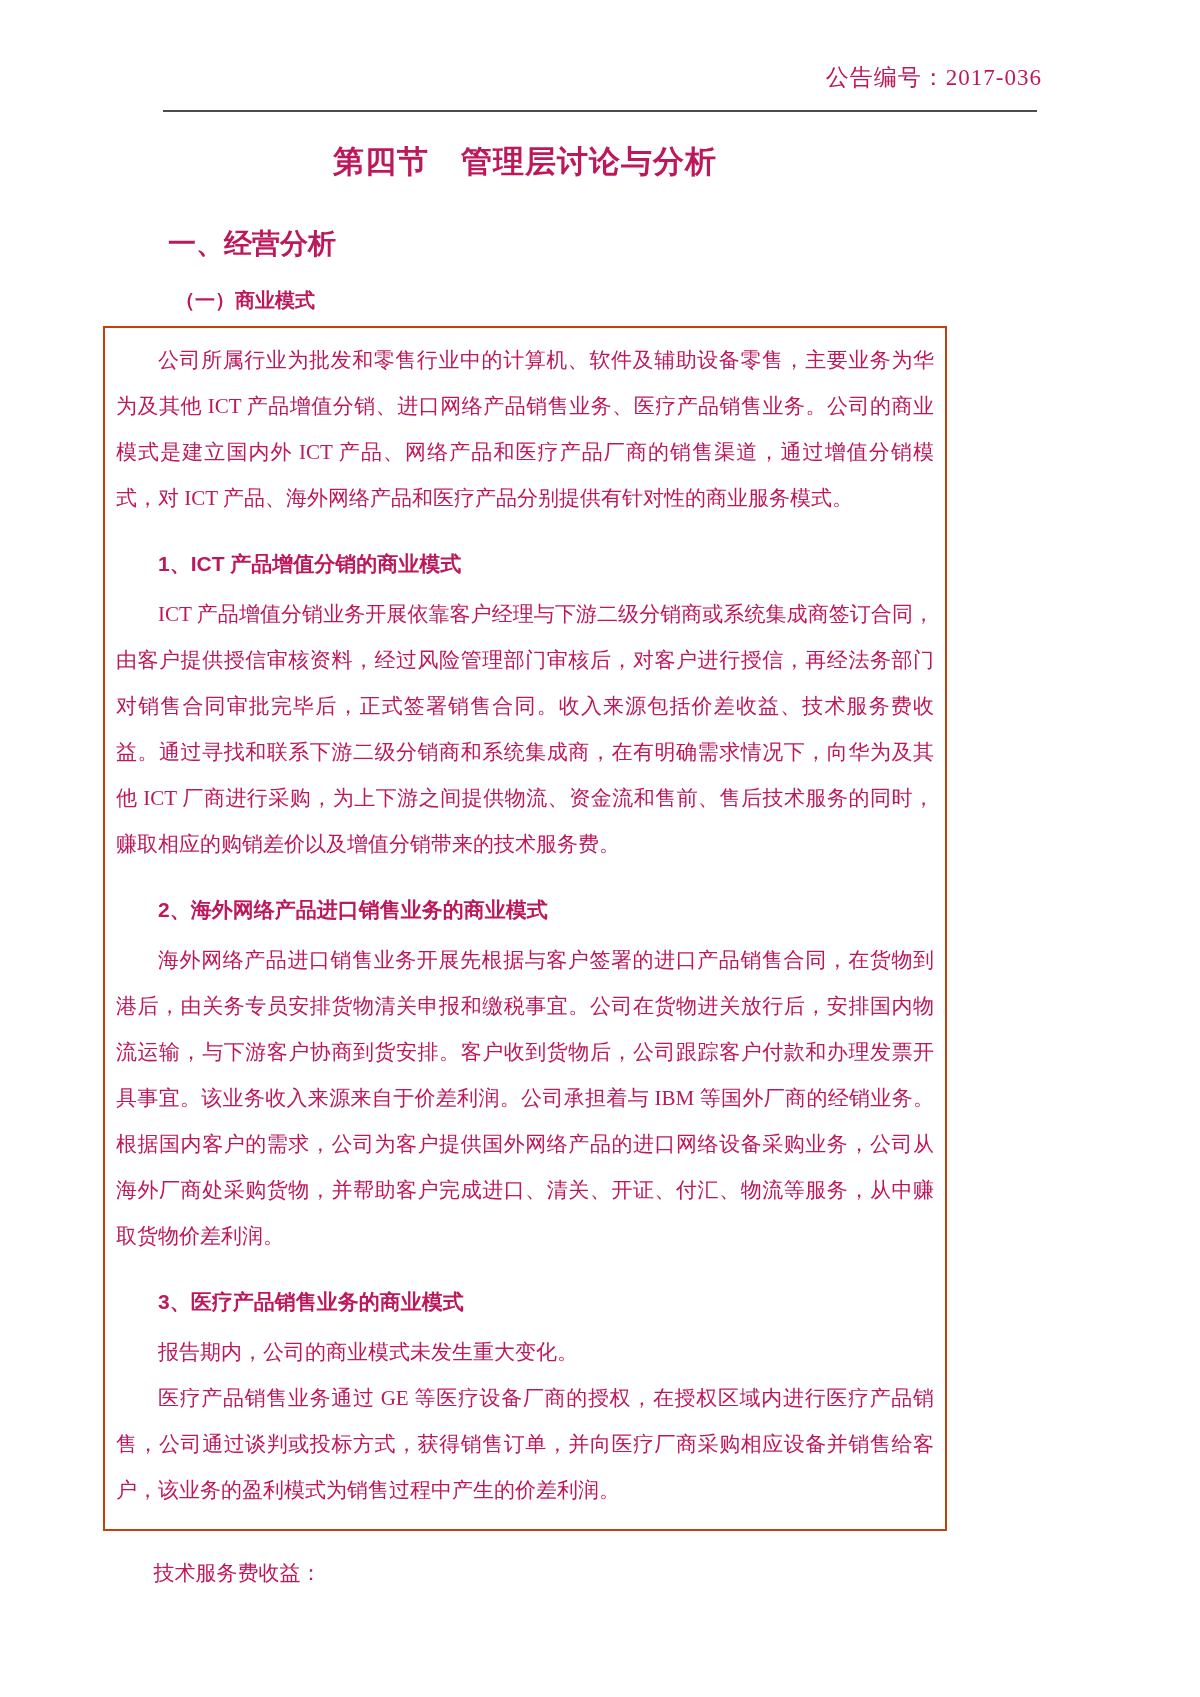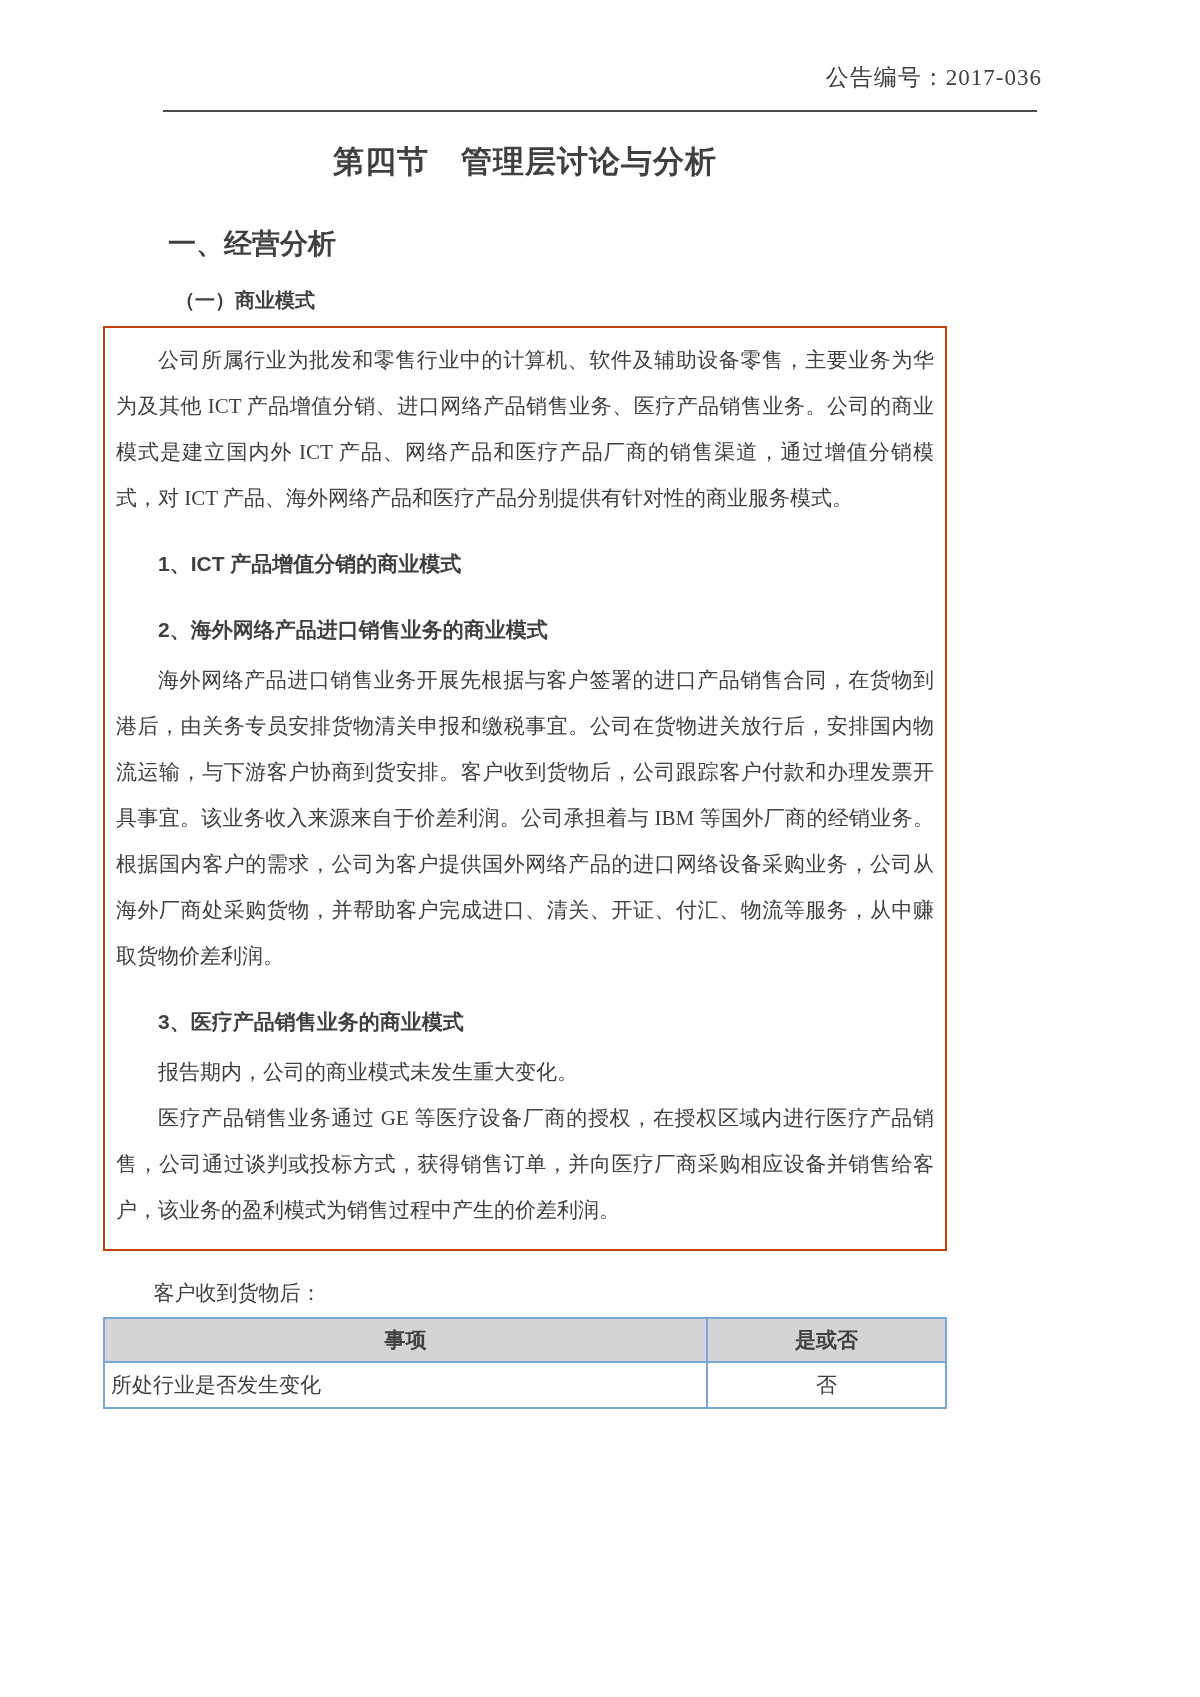--- a/index.html
+++ b/index.html
@@ -6,21 +6,21 @@
   body {
     width:1200px; height:1697px;
     background:#f2f2f2;
     font-family:"Liberation Serif", serif;
   }
   .page {
     position:relative;
     width:1200px; height:1697px;
     background:#ffffff;
     overflow:hidden;
-    color:#404040;
+    color:#be185d;
   }
   .anno {
     position:absolute; top:62px; right:158px;
     font-size:23px; letter-spacing:1px;
     font-family:"Liberation Serif", serif;
   }
   .hline {
     position:absolute; top:110px; left:163px;
     width:874px; height:2px; background:#4d4d4d;
   }
@@ -106,45 +106,28 @@
     <div class="doc-title">第四节　管理层讨论与分析</div>
 
     <div class="sec1">一、经营分析</div>
 
     <div class="sec2">（一）商业模式</div>
 
     <div class="biz-box">
       <p>公司所属行业为批发和零售行业中的计算机、软件及辅助设备零售，主要业务为华为及其他 ICT 产品增值分销、进口网络产品销售业务、医疗产品销售业务。公司的商业模式是建立国内外 ICT 产品、网络产品和医疗产品厂商的销售渠道，通过增值分销模式，对 ICT 产品、海外网络产品和医疗产品分别提供有针对性的商业服务模式。</p>
 
       <div class="sub-h">1、ICT 产品增值分销的商业模式</div>
+      <p>ICT 产品增值分销业务开展依靠客户经理与下游二级分销商或系统集成商签订合同，由客户提供授信审核资料，经过风险管理部门审核后，对客户进行授信，再经法务部门对销售合同审批完毕后，正式签署销售合同。收入来源包括价差收益、技术服务费收益。通过寻找和联系下游二级分销商和系统集成商，在有明确需求情况下，向华为及其他 ICT 厂商进行采购，为上下游之间提供物流、资金流和售前、售后技术服务的同时，赚取相应的购销差价以及增值分销带来的技术服务费。</p>
 
       <div class="sub-h">2、海外网络产品进口销售业务的商业模式</div>
       <p>海外网络产品进口销售业务开展先根据与客户签署的进口产品销售合同，在货物到港后，由关务专员安排货物清关申报和缴税事宜。公司在货物进关放行后，安排国内物流运输，与下游客户协商到货安排。客户收到货物后，公司跟踪客户付款和办理发票开具事宜。该业务收入来源来自于价差利润。公司承担着与 IBM 等国外厂商的经销业务。根据国内客户的需求，公司为客户提供国外网络产品的进口网络设备采购业务，公司从海外厂商处采购货物，并帮助客户完成进口、清关、开证、付汇、物流等服务，从中赚取货物价差利润。</p>
 
       <div class="sub-h">3、医疗产品销售业务的商业模式</div>
       <p>报告期内，公司的商业模式未发生重大变化。</p>
 
       <p>医疗产品销售业务通过 GE 等医疗设备厂商的授权，在授权区域内进行医疗产品销售，公司通过谈判或投标方式，获得销售订单，并向医疗厂商采购相应设备并销售给客户，该业务的盈利模式为销售过程中产生的价差利润。</p>
     </div>
 
-    <div class="tbl-caption">客户收到货物后：</div>
+    <div class="tbl-caption">技术服务费收益：</div>
 
-    <table class="change-tbl">
-      <colgroup>
-        <col class="col-item">
-        <col class="col-ans">
-      </colgroup>
-      <thead>
-        <tr>
-          <th>事项</th>
-          <th>是或否</th>
-        </tr>
-      </thead>
-      <tbody>
-        <tr>
-          <td class="c-item">所处行业是否发生变化</td>
-          <td class="c-ans">否</td>
-        </tr>
-      </tbody>
-    </table>
 
   </div>
 </div>
 
 </body></html>

